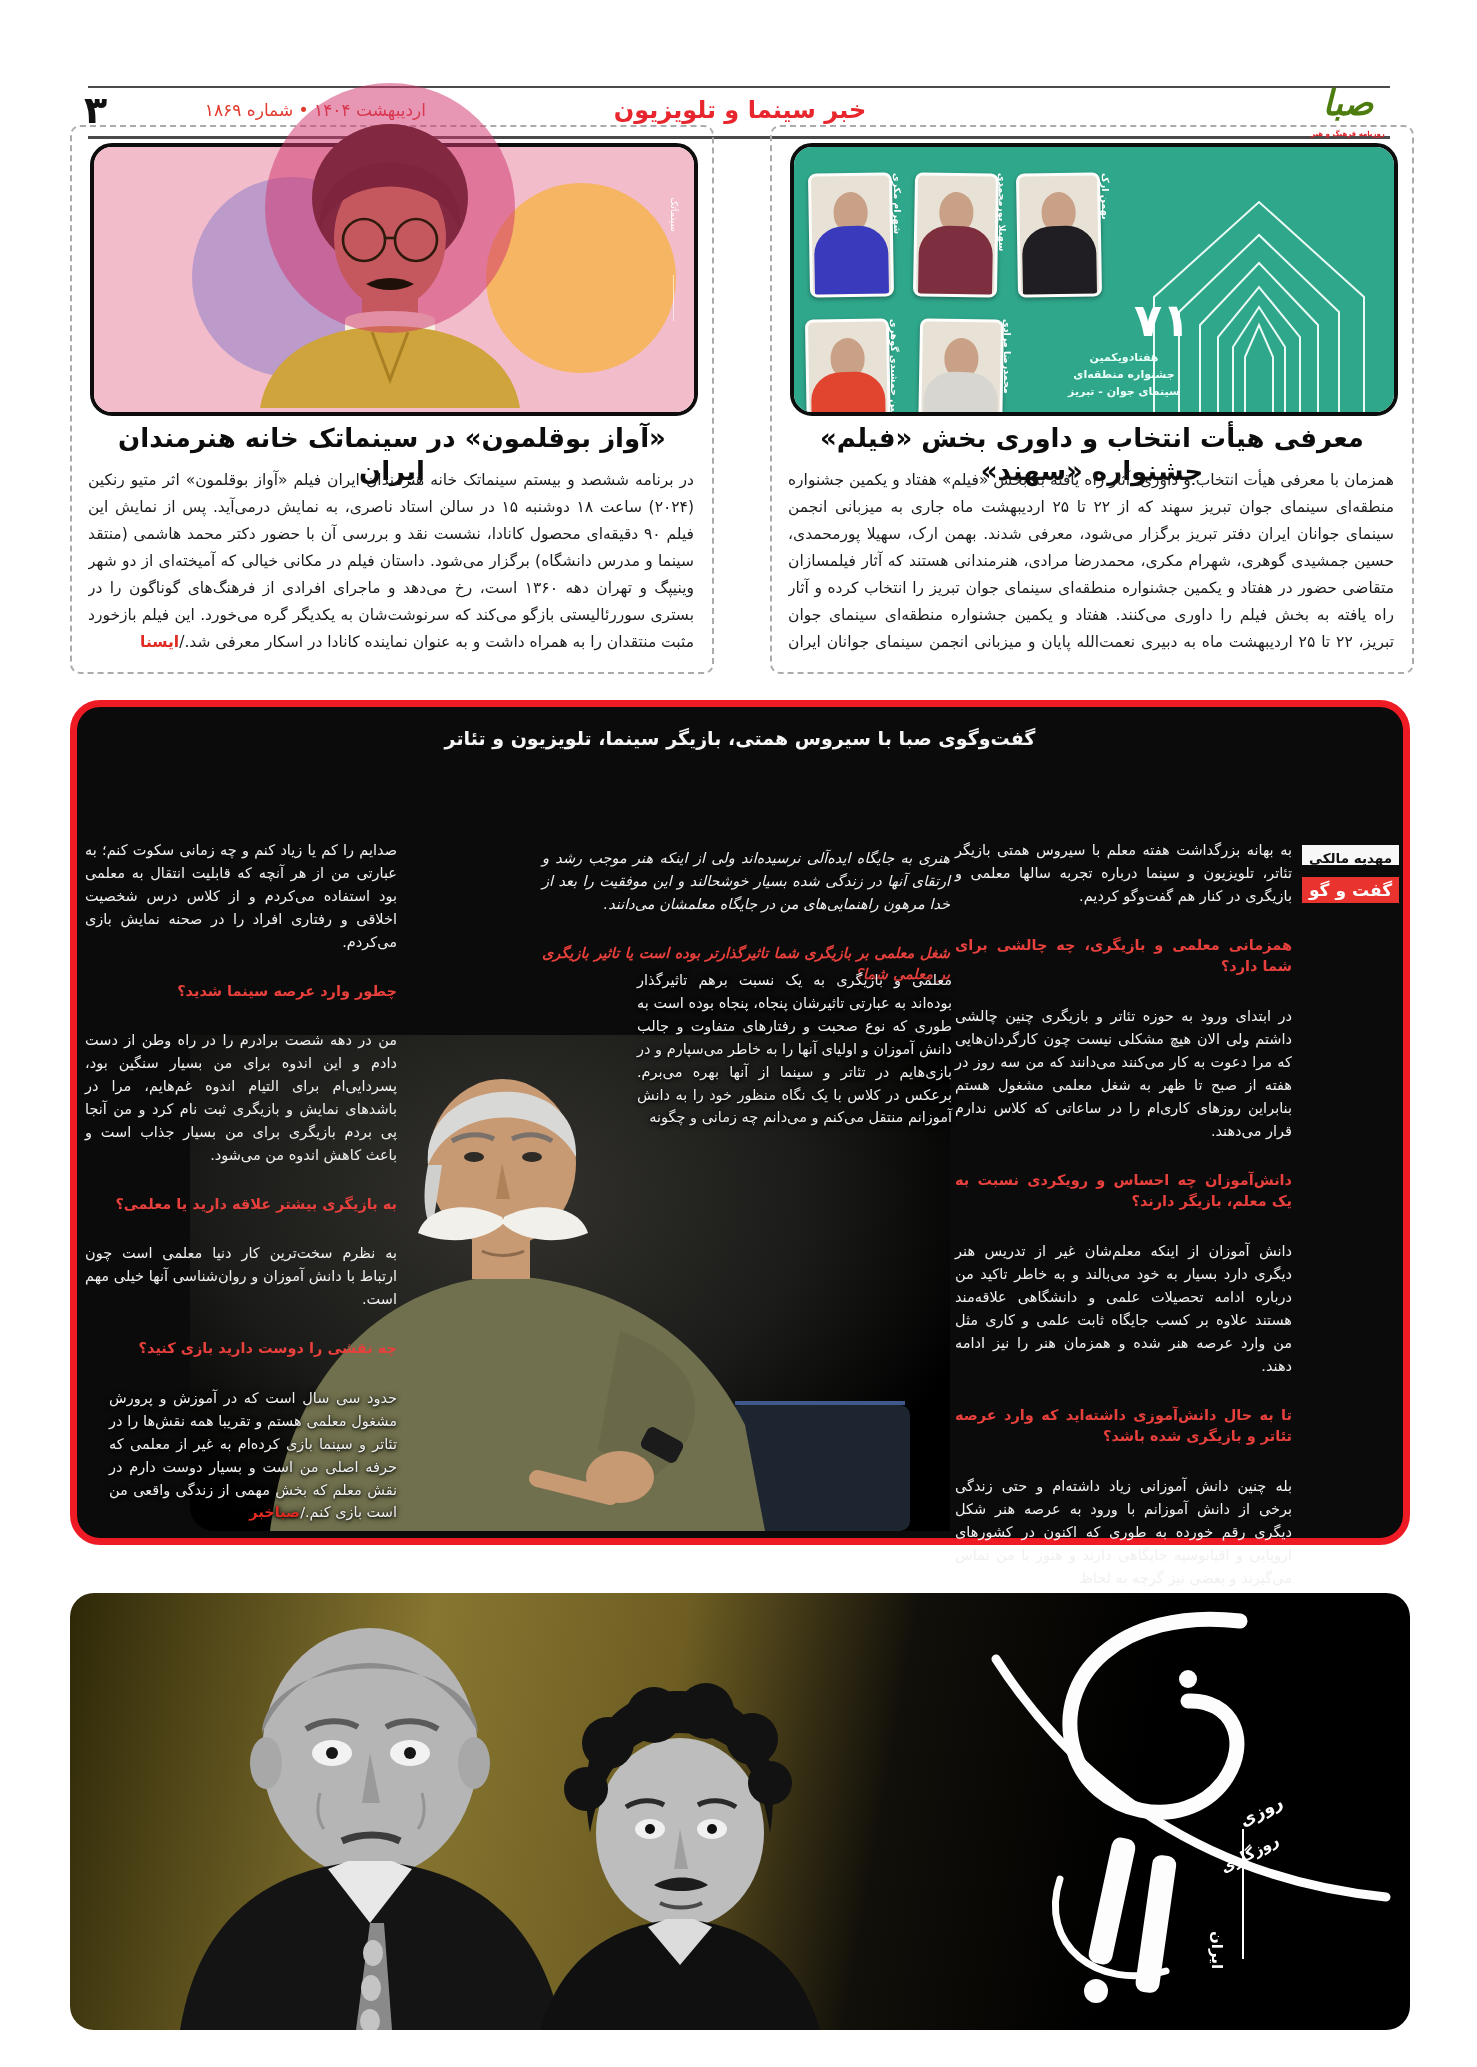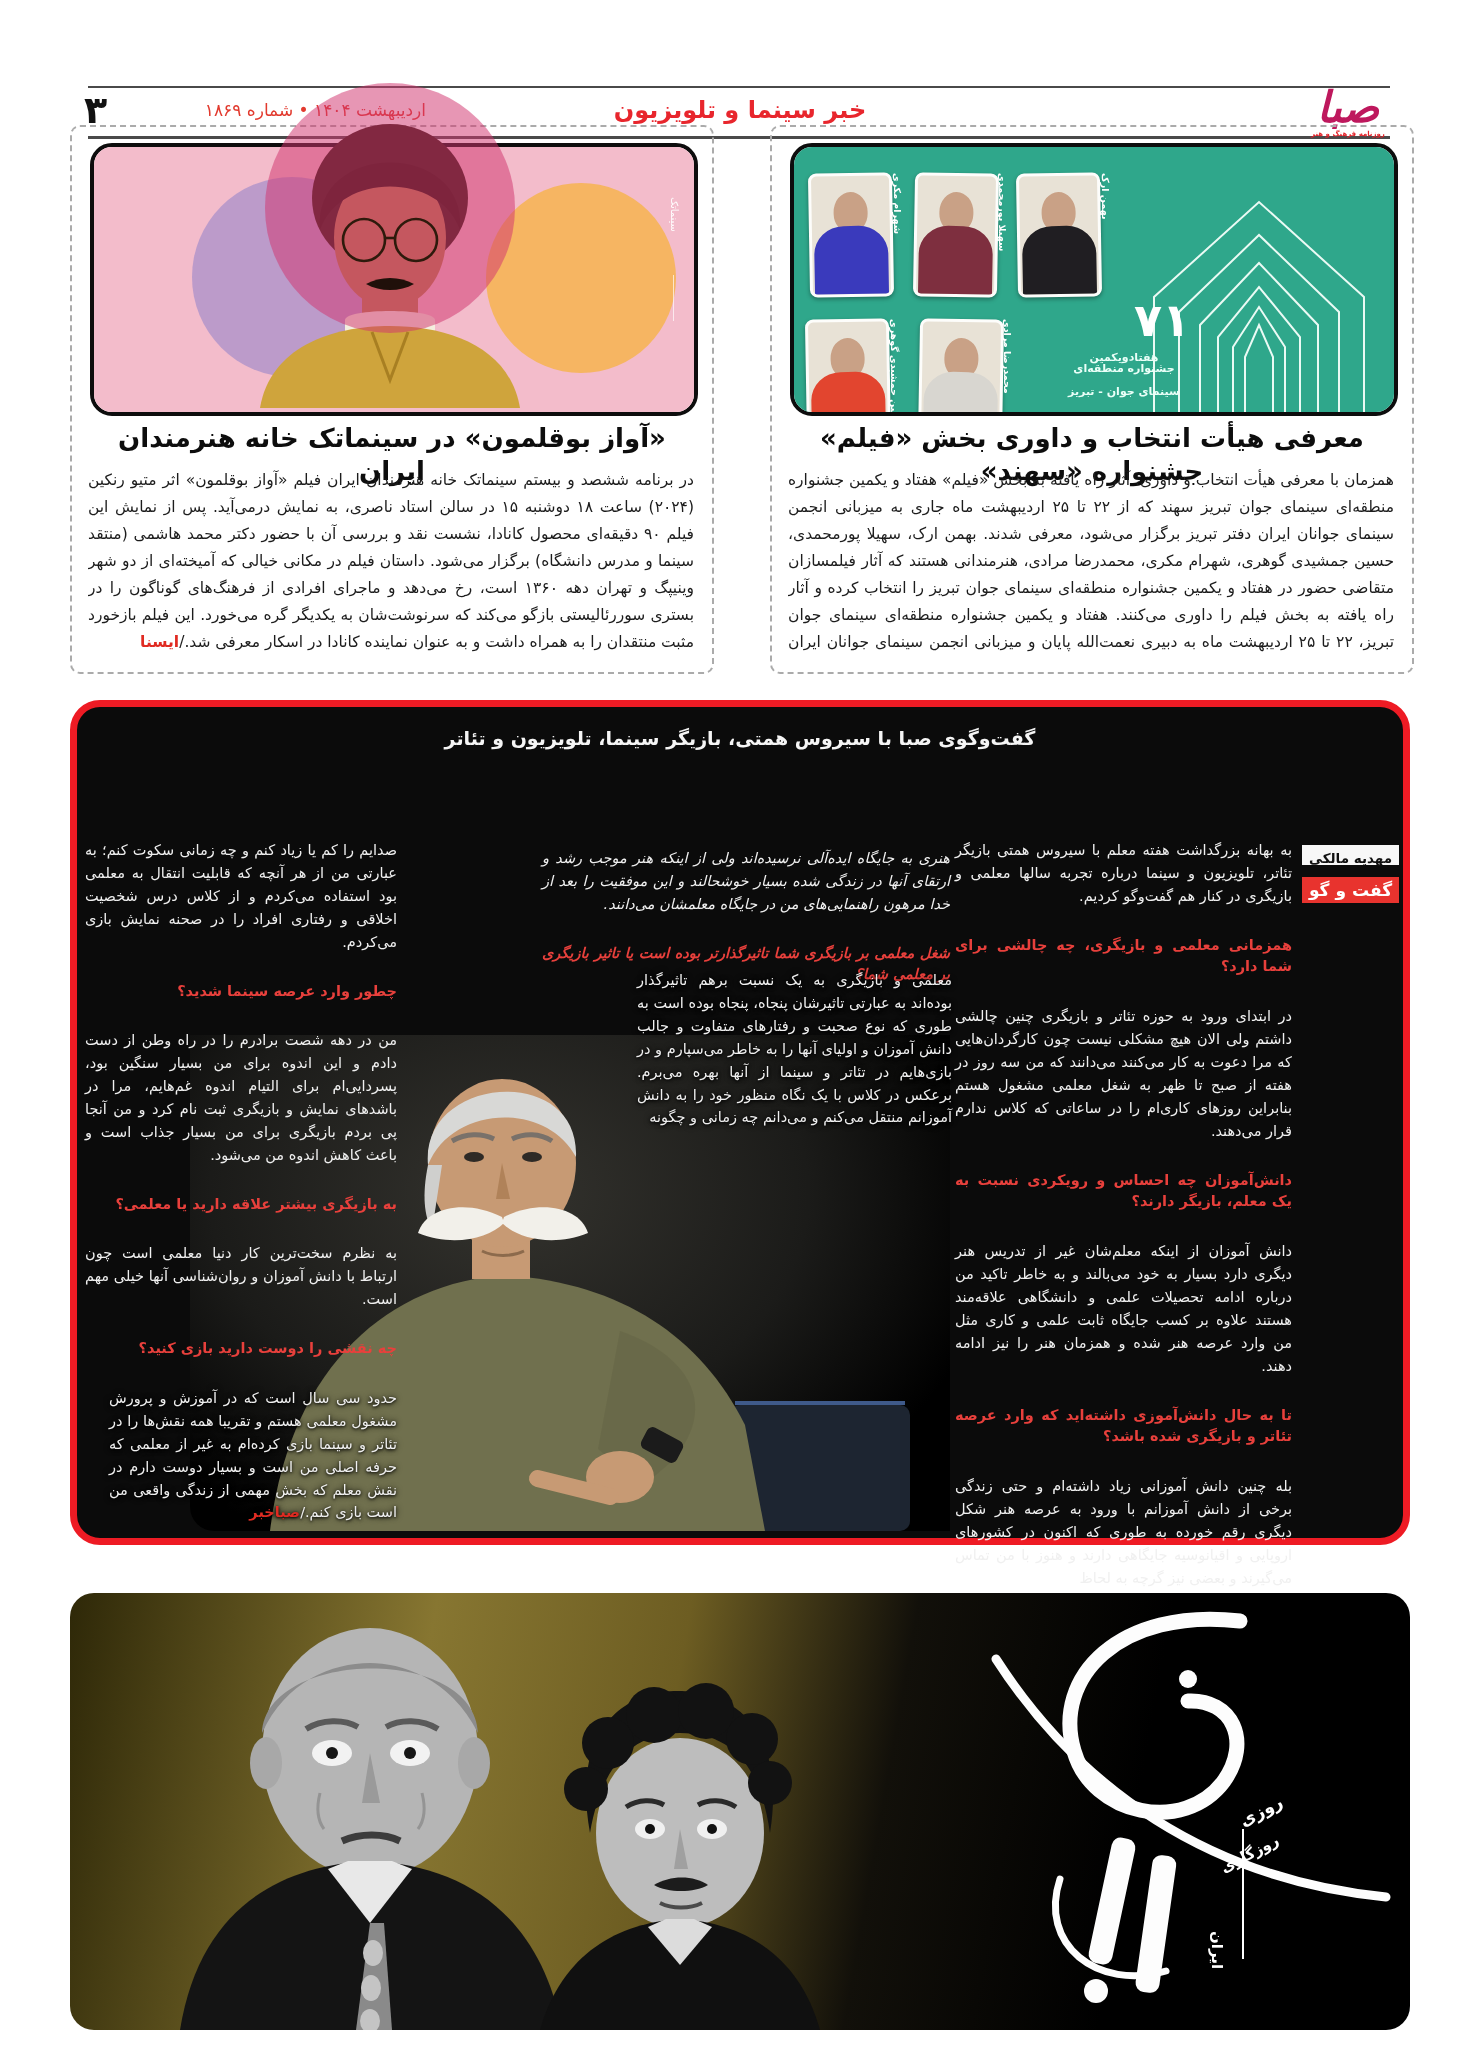--- a/index.html
+++ b/index.html
@@ -7,22 +7,22 @@
         font-family:"DejaVu Sans",sans-serif;direction:rtl;overflow:hidden;}
   .abs{position:absolute;}
 
   
   .rule{position:absolute;background:#4a4a4a;}
   .pagenum{position:absolute;left:84px;top:88px;font-size:38px;font-weight:bold;color:#111;}
   .issue{position:absolute;left:108px;top:100px;width:318px;font-size:17px;font-weight:normal;
          color:#e23a2e;text-align:right;white-space:nowrap;overflow:hidden;}
   .section-title{position:absolute;left:480px;top:96px;width:520px;text-align:center;
          font-size:24px;font-weight:800;color:#e8262d;}
-  .logo{position:absolute;left:1296px;top:86px;width:104px;text-align:center;color:#be185d;
-        font-size:43px;font-weight:800;font-style:italic;line-height:1;}
+  .logo{position:absolute;left:1296px;top:86px;width:104px;text-align:center;color:#4d7c0f;
+        font-size:35px;font-weight:800;font-style:italic;line-height:1;}
   .logo-tag{position:absolute;left:1296px;top:130px;width:104px;text-align:center;color:#e3242b;
         font-size:7px;font-weight:bold;}
 
   
   .artbox{position:absolute;top:125px;width:640px;height:545px;border:2px dashed #ababab;border-radius:10px;}
   .artimg{position:absolute;border:4px solid #0d0d0d;border-radius:22px;overflow:hidden;}
   .art-title{position:absolute;width:600px;text-align:center;font-size:26px;font-weight:800;color:#0d0d0d;line-height:1.25;}
   .art-body{position:absolute;width:606px;font-size:15.5px;line-height:1.74;text-align:justify;color:#1c1c1c;overflow:hidden;}
   .src{color:#e02b22;font-weight:bold;}
 
@@ -147,21 +147,21 @@
           </div>
 
         <div class="vlabel" style="left:306px;top:26px;">بهمن ارک</div>
         <div class="vlabel" style="left:203px;top:26px;">سهیلا پورمحمدی</div>
         <div class="vlabel" style="left:98px;top:26px;">شهرام مکری</div>
         <div class="vlabel" style="left:208px;top:172px;">محمدرضا مرادی</div>
         <div class="vlabel" style="left:95px;top:172px;">حسین جمشیدی گوهری</div>
 
         <div class="fest-num" style="left:340px;top:150px;">۷۱</div>
         <div class="fest-line" style="left:255px;top:204px;">هفتادویکمین</div>
-        <div class="fest-line" style="left:255px;top:215px;">جشنواره منطقه‌ای</div>
+        <div class="fest-line" style="left:255px;top:221px;">جشنواره منطقه‌ای</div>
         <div class="fest-line" style="left:255px;top:238px;">سینمای جوان - تبریز</div>
       </div>
     </div>
     <div class="art-title" style="left:20px;top:295px;">معرفی هیأت انتخاب و داوری بخش «فیلم» جشنواره «سهند»</div>
     <div class="art-body" style="left:16px;top:340px;height:192px;">
       <span>همزمان با معرفی هیأت انتخاب و داوری، آثار راه یافته به بخش «فیلم» هفتاد و یکمین جشنواره منطقه‌ای سینمای جوان تبریز سهند که از ۲۲ تا ۲۵ اردیبهشت ماه جاری به میزبانی انجمن سینمای جوانان ایران دفتر تبریز برگزار می‌شود، معرفی شدند. بهمن ارک، سهیلا پورمحمدی، حسین جمشیدی گوهری، شهرام مکری، محمدرضا مرادی، هنرمندانی هستند که آثار فیلمسازان متقاضی حضور در هفتاد و یکمین جشنواره منطقه‌ای سینمای جوان تبریز را انتخاب کرده و آثار راه یافته به بخش فیلم را داوری می‌کنند. هفتاد و یکمین جشنواره منطقه‌ای سینمای جوان تبریز، ۲۲ تا ۲۵ اردیبهشت ماه به دبیری نعمت‌الله پایان و میزبانی انجمن سینمای جوانان ایران دفتر تبریز برگزار می‌شود./</span>
     </div>
   </div>
 
   <div class="iv">

